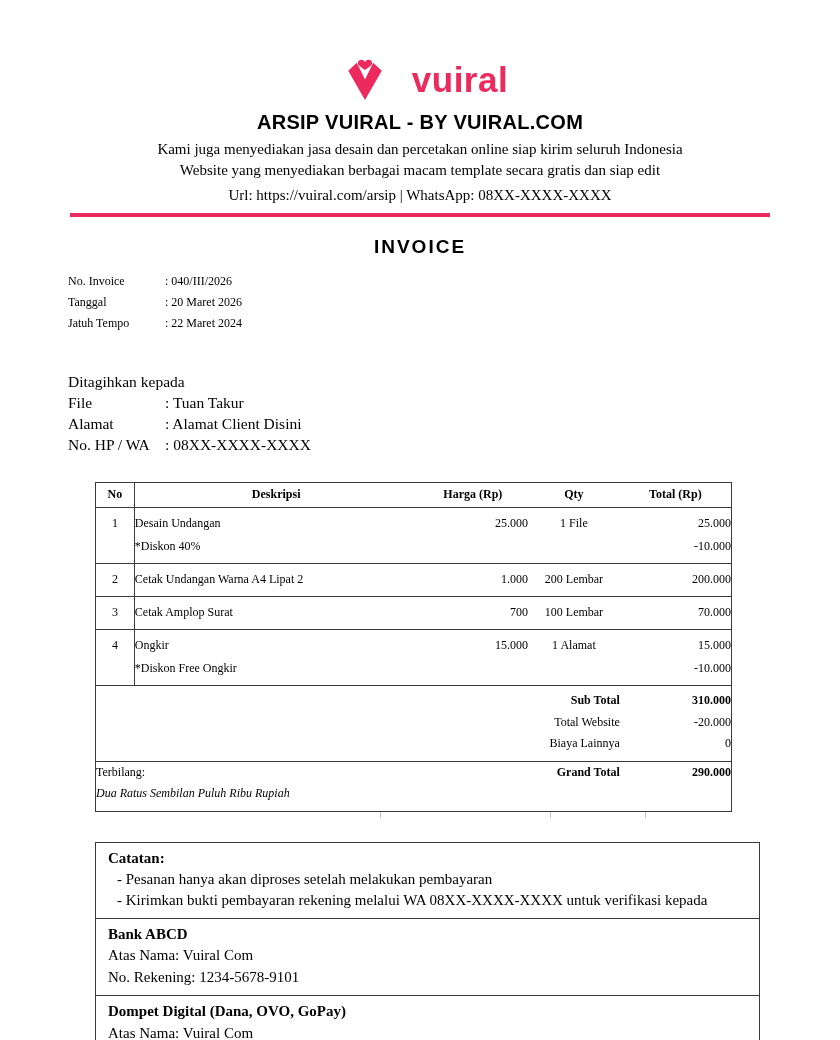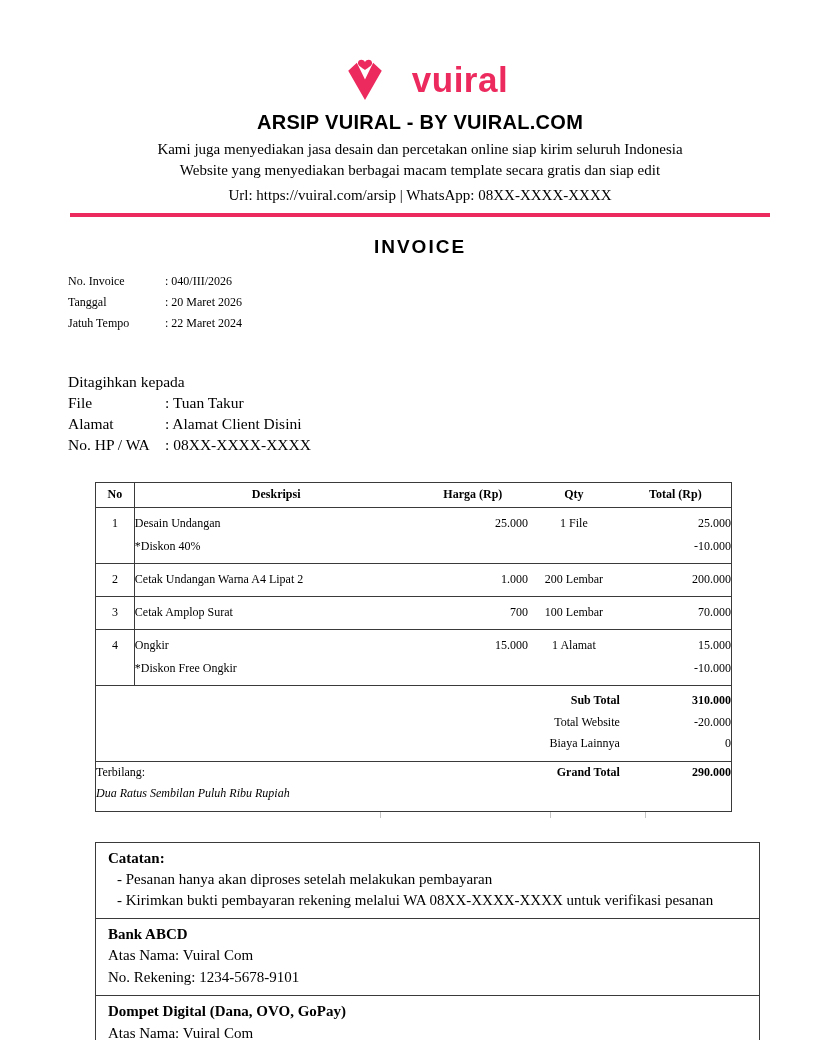--- a/index.html
+++ b/index.html
@@ -200,21 +200,21 @@
     <span class="ghost-tick" style="left:285px"></span>
     <span class="ghost-tick" style="left:455px"></span>
     <span class="ghost-tick" style="left:550px"></span>
   </div>
 </div>
 
 <div class="notes-box">
   <div class="notes-sec">
     <div class="notes-heading">Catatan:</div>
     <div class="note-line">- Pesanan hanya akan diproses setelah melakukan pembayaran</div>
-    <div class="note-line">- Kirimkan bukti pembayaran rekening melalui WA 08XX-XXXX-XXXX  untuk verifikasi pesanan</div>
+    <div class="note-line">- Kirimkan bukti pembayaran rekening melalui WA 08XX-XXXX-XXXX  untuk verifikasi kepada</div>
   </div>
   <div class="notes-sec">
     <div class="pay-line bold">Bank ABCD</div>
     <div class="pay-line">Atas Nama: Vuiral Com</div>
     <div class="pay-line">No. Rekening: 1234-5678-9101</div>
   </div>
   <div class="notes-sec">
     <div class="pay-line bold">Dompet Digital (Dana, OVO, GoPay)</div>
     <div class="pay-line">Atas Nama: Vuiral Com</div>
 

